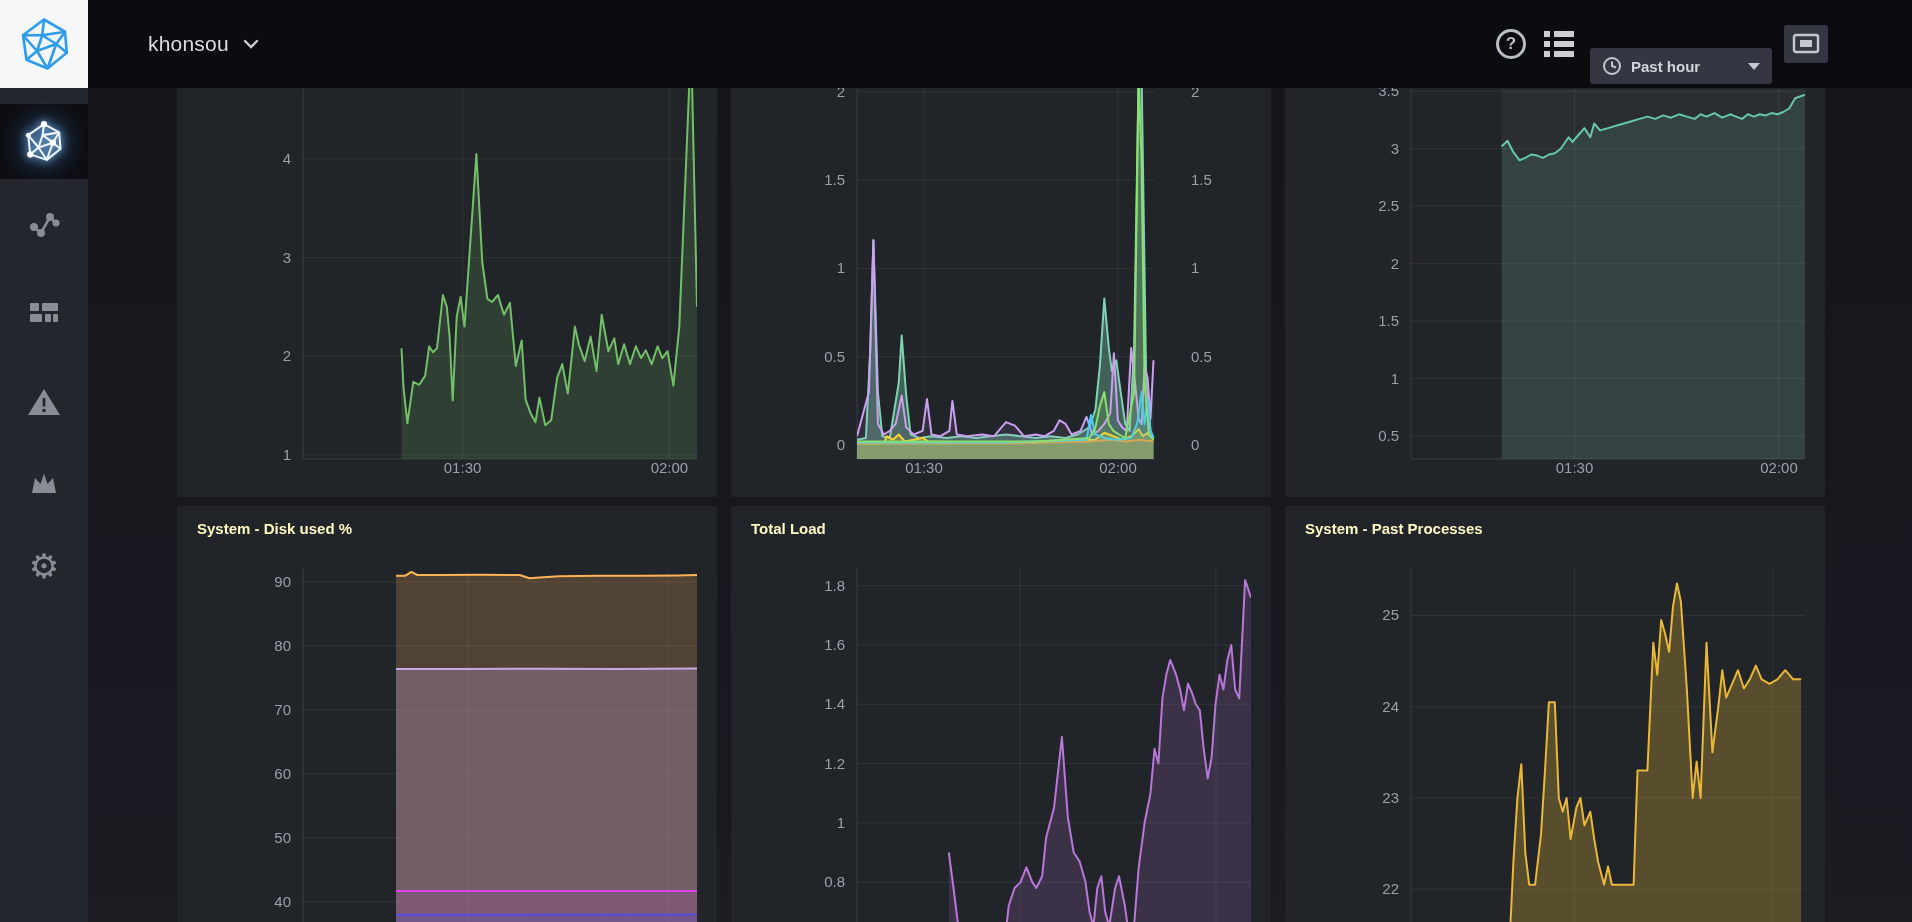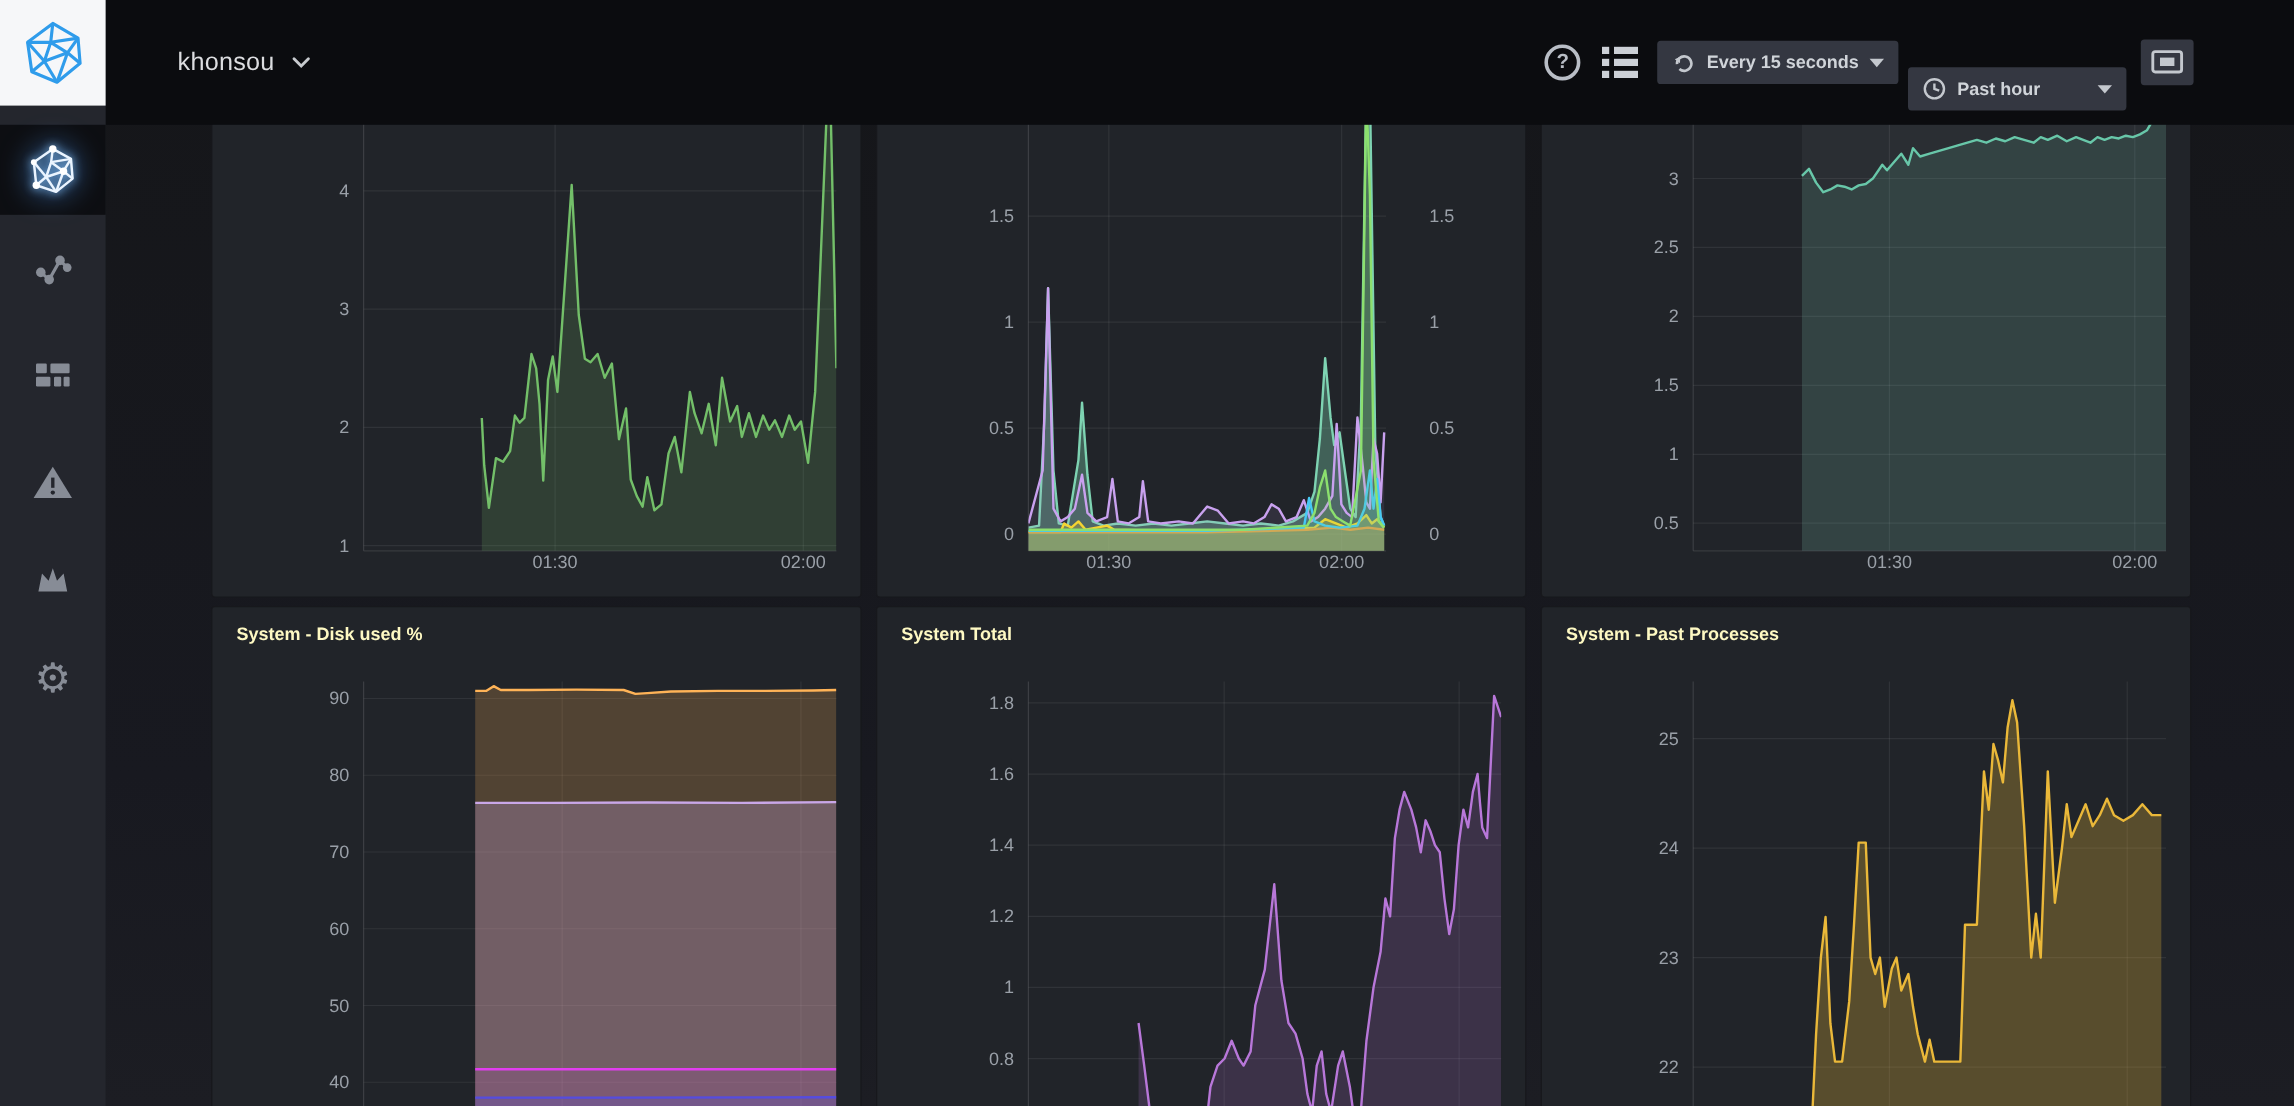--- a/index.html
+++ b/index.html
@@ -1,20 +1,20 @@
 <!DOCTYPE html>
 <html><head>
 <meta charset="utf-8">
 <style>
   html,body{margin:0;padding:0;width:1912px;height:922px;overflow:hidden;
     background:linear-gradient(180deg,#151619 0%,#181920 70%,#1c1d23 100%);
     font-family:"Liberation Sans",sans-serif;}
   *{box-sizing:border-box;}
   
-  .navbar{position:absolute;left:88px;top:0;right:0;height:104px;background:#0b0c0f;
+  .navbar{position:absolute;left:88px;top:0;right:0;height:88px;background:#0b0c0f;
     display:flex;align-items:center;padding:0 84px 0 60px;z-index:20;}
   .dash-title{color:#dcdde0;font-size:21px;letter-spacing:.2px;display:flex;align-items:center;gap:14px;cursor:pointer;}
   .nav-right{margin-left:auto;display:flex;align-items:center;}
   .icon-btn{display:flex;align-items:center;justify-content:center;cursor:pointer;}
   .help-circle{width:30px;height:30px;border:3px solid #b9bec6;border-radius:50%;
     color:#b9bec6;font-weight:bold;font-size:17px;display:flex;align-items:center;justify-content:center;margin-right:18px;}
   .list-icon{margin-right:16px;display:flex;flex-direction:column;gap:4px;}
   .list-icon .row{display:flex;gap:4px;}
   .list-icon .sq{width:6px;height:6px;background:#ccd0d6;}
   .list-icon .bar{width:20px;height:6px;background:#ccd0d6;}
@@ -168,21 +168,21 @@
         <polyline points="219.0,408.7 323.0,408.7 520.0,408.4" fill="none" stroke="#554cdf" stroke-width="2" stroke-linejoin="round" clip-path="url(#clip3)"></polyline>
         <text x="114" y="81.07207207207209" text-anchor="end" class="tick">90</text>
         <text x="114" y="145.03603603603605" text-anchor="end" class="tick">80</text>
         <text x="114" y="209.00000000000003" text-anchor="end" class="tick">70</text>
         <text x="114" y="272.963963963964" text-anchor="end" class="tick">60</text>
         <text x="114" y="336.92792792792795" text-anchor="end" class="tick">50</text>
         <text x="114" y="400.89189189189193" text-anchor="end" class="tick">40</text>
       </svg>
     </div>
     <div class="panel" style="left: 642px; top: 505px; height: 560px;">
-      <div class="panel-title">System Total</div>
+      <div class="panel-title">Total Load</div>
       <svg width="542" height="560" viewBox="0 0 542 560">
         <defs>
           <clipPath id="clip4">
             <rect x="126" y="61" width="394" height="357"></rect>
           </clipPath>
         </defs>
         <line x1="126" y1="79.77963272120202" x2="520" y2="79.77963272120202" stroke="rgba(255,255,255,0.07)" stroke-width="1"></line>
         <line x1="126" y1="139.04507512520868" x2="520" y2="139.04507512520868" stroke="rgba(255,255,255,0.07)" stroke-width="1"></line>
         <line x1="126" y1="198.31051752921542" x2="520" y2="198.31051752921542" stroke="rgba(255,255,255,0.07)" stroke-width="1"></line>
         <line x1="126" y1="257.57595993322207" x2="520" y2="257.57595993322207" stroke="rgba(255,255,255,0.07)" stroke-width="1"></line>
@@ -244,28 +244,20 @@
         </div>
       <div class="row">
           <span class="sq"></span>
           <span class="bar"></span>
         </div>
       <div class="row">
           <span class="sq"></span>
           <span class="bar"></span>
         </div>
     </div>
-    <div class="tool-btn">
-      <svg width="20" height="20" viewBox="0 0 20 20">
-        <path d="M4.5,11.5 a6,6 0 1 1 2,4" fill="none" stroke="#c4c8ce" stroke-width="2.2"></path>
-        <polygon points="3.2,6.2 8.2,6.2 5.7,11" fill="#c4c8ce" transform="rotate(-25 5.7 8)"></polygon>
-      </svg>
-      <span>Every 15 seconds</span>
-      <span class="caret"></span>
-    </div>
     <div class="tool-btn time">
       <svg width="20" height="20" viewBox="0 0 20 20">
         <circle cx="10" cy="10" r="8" fill="none" stroke="#c4c8ce" stroke-width="2"></circle>
         <polyline points="10,5.5 10,10 14,11.5" fill="none" stroke="#c4c8ce" stroke-width="2"></polyline>
       </svg>
       <span>Past hour</span>
       <span class="spacer"></span>
       <span class="caret"></span>
     </div>
     <div class="kiosk-btn icon-btn">

